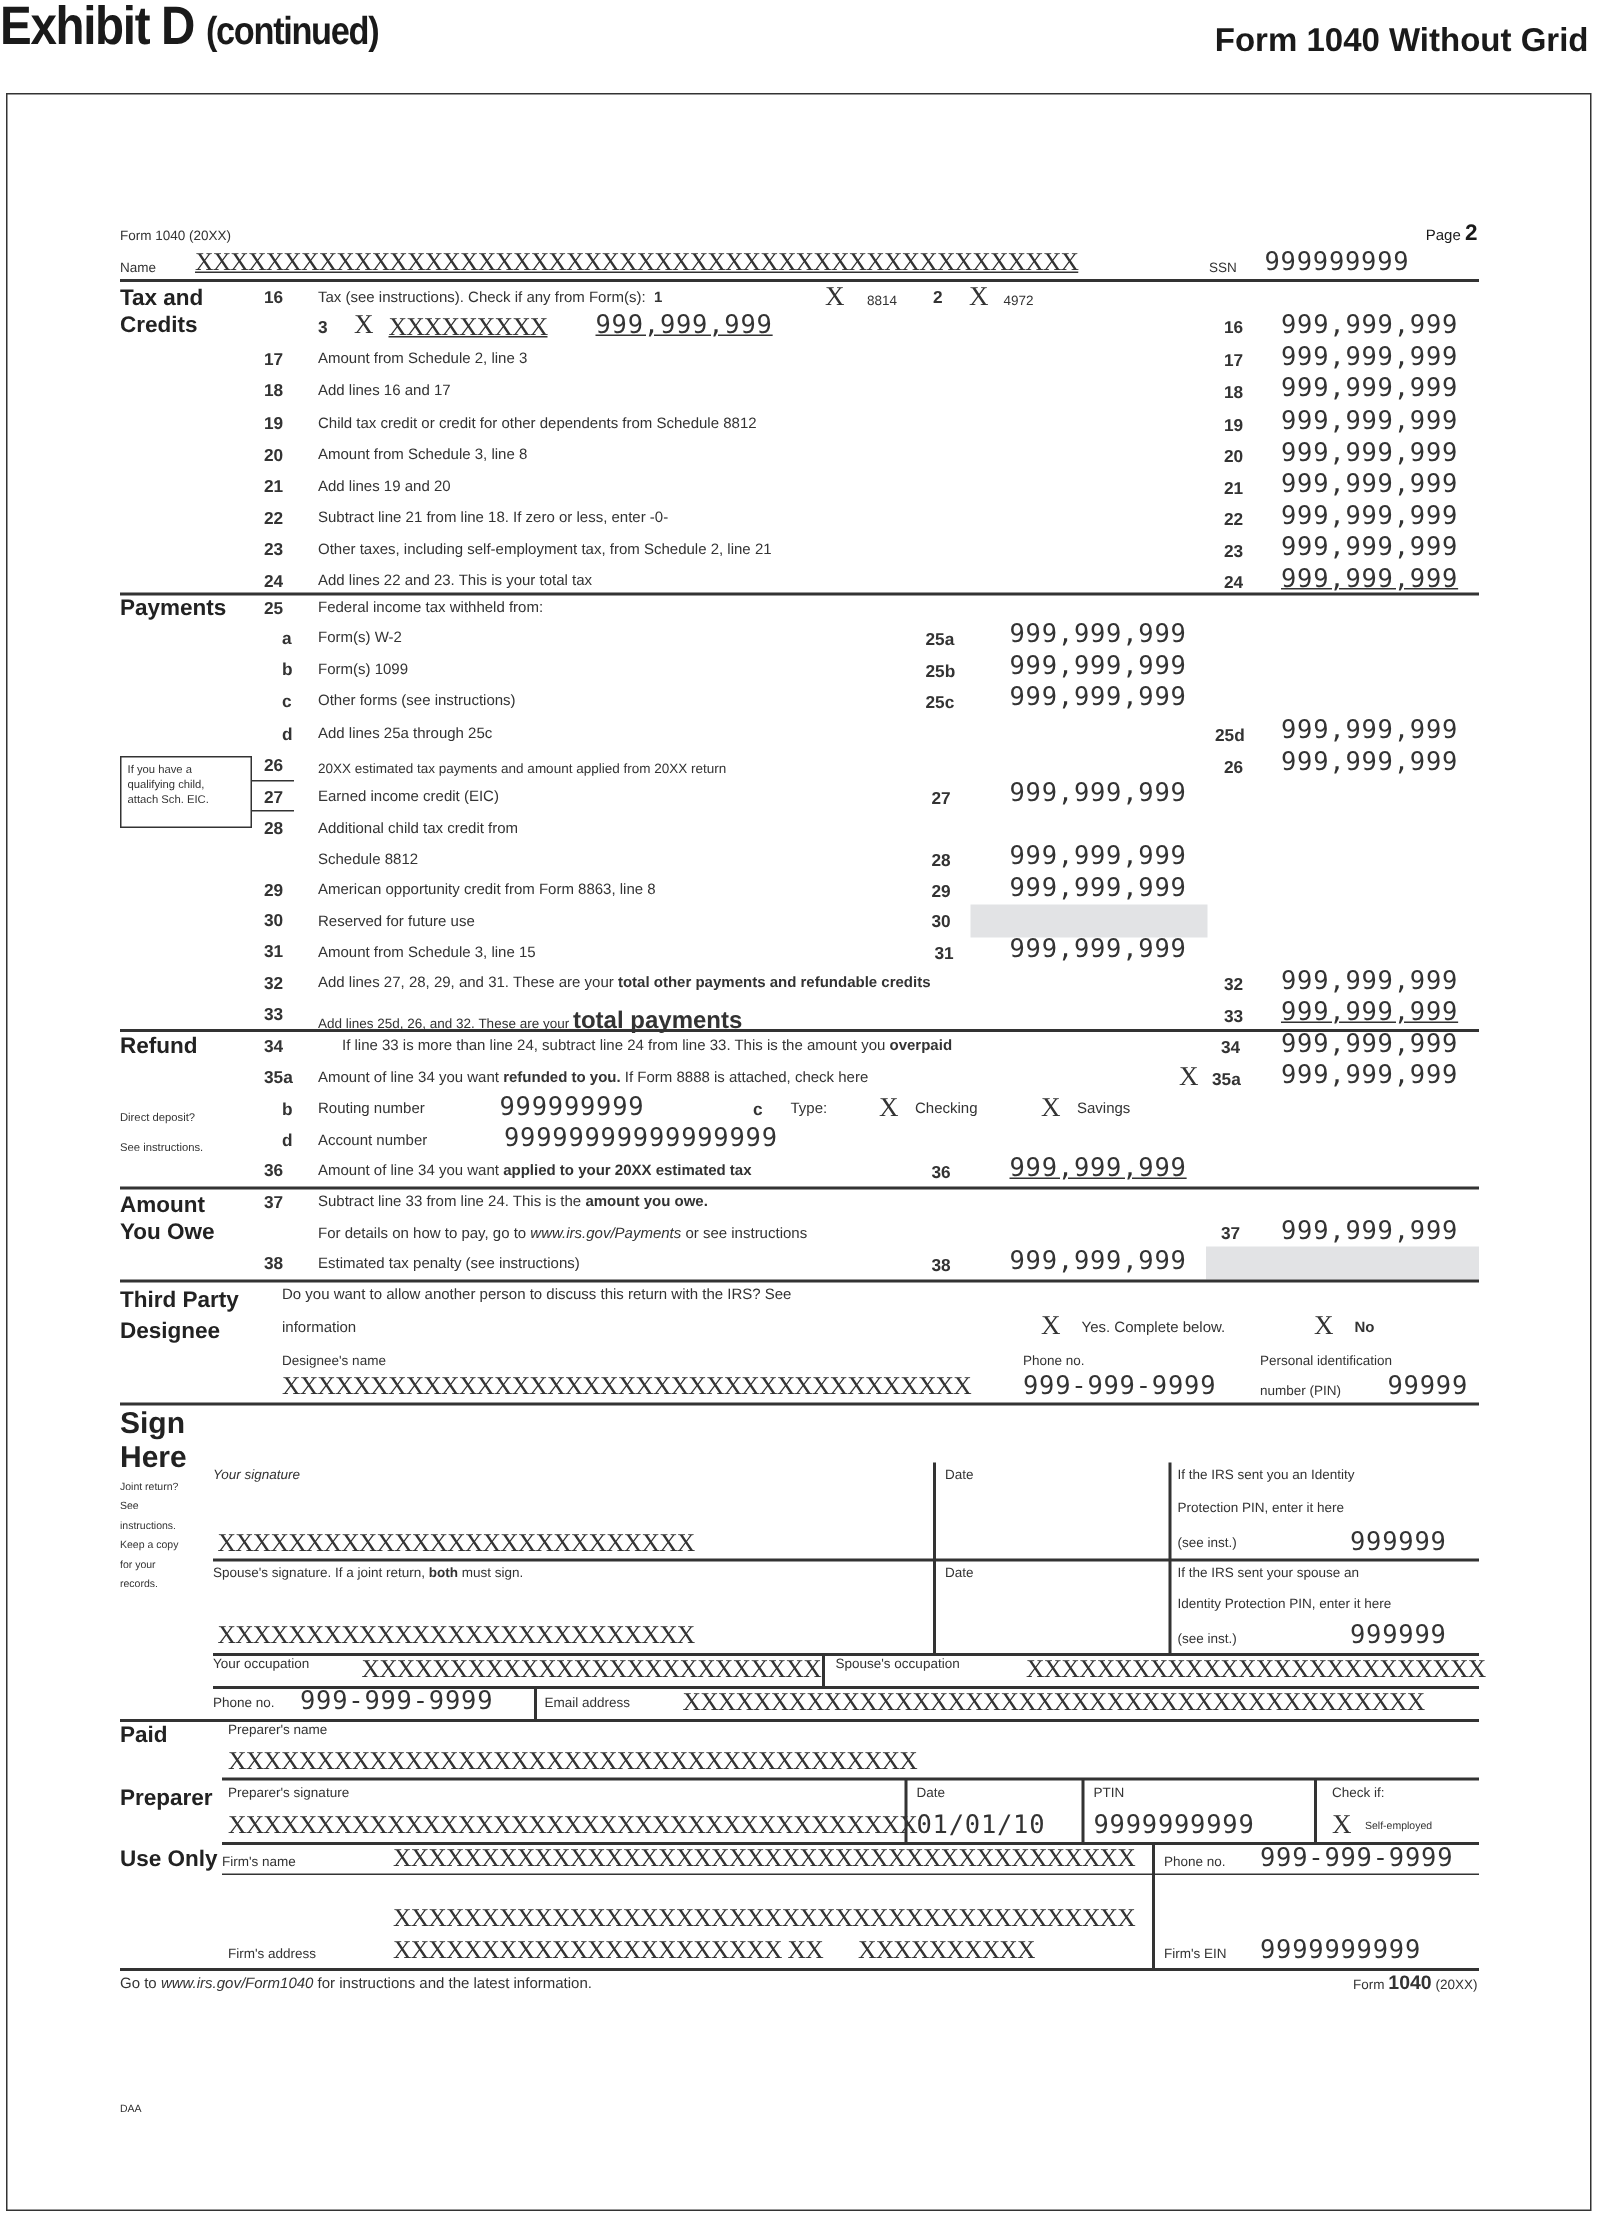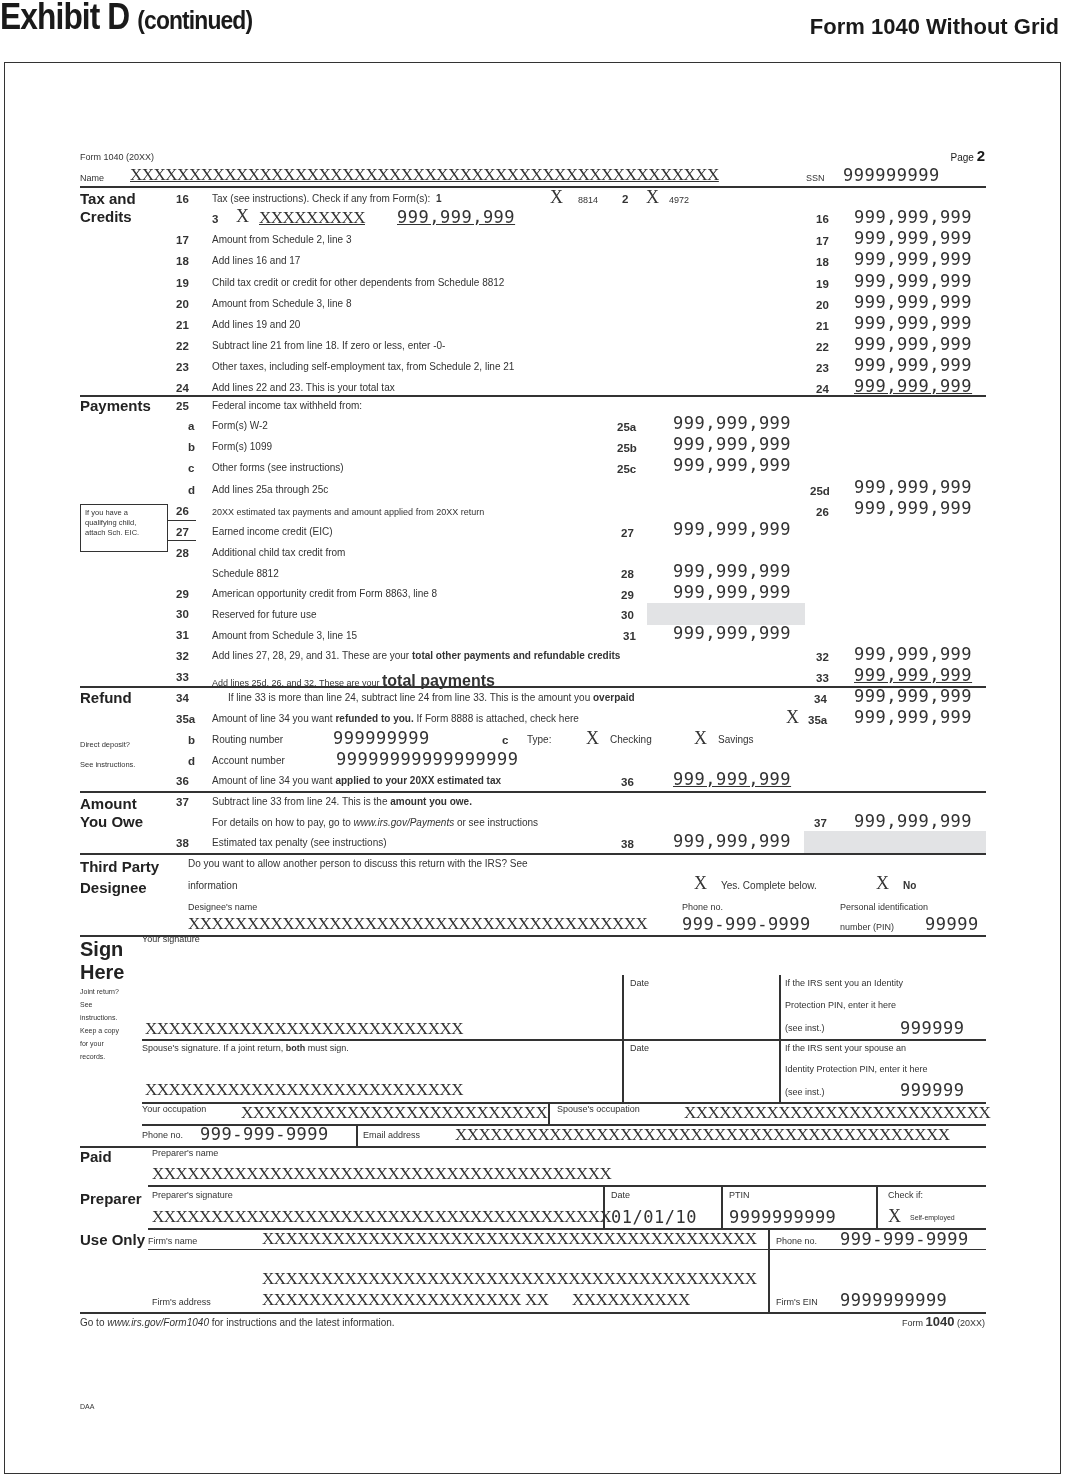--- a/index.html
+++ b/index.html
@@ -253,21 +253,21 @@
   <div>Joint return?</div>
     <div>See</div>
     <div>instructions.</div>
     <div>Keep a copy</div>
     <div>for your</div>
     <div>records.</div>
 </div>
 <div class="abs" style="left:142px;top:942px;font-size:9px;color:#333;line-height:16px;">
   </div>
 
-<div class="abs tiny" style="left:142px;top:934px;">Your signature</div>
+<div class="abs tiny" style="left:142px;top:978px;font-style:italic;">Your signature</div>
 <div class="abs xx" style="left:145px;top:1019px;">XXXXXXXXXXXXXXXXXXXXXXXXXXX</div>
 <div class="vl" style="left:622px;top:975px;height:128px;"></div>
 <div class="vl" style="left:779px;top:975px;height:128px;"></div>
 <div class="abs tiny" style="left:630px;top:978px;">Date</div>
 <div class="abs tiny" style="left:785px;top:978px;">If the IRS sent you an Identity</div>
 <div class="abs tiny" style="left:785px;top:1000px;">Protection PIN, enter it here</div>
 <div class="abs tiny" style="left:785px;top:1023px;">(see inst.)</div>
 <div class="abs val" style="left:900px;top:1018px;">999999</div>
 <div class="hl" style="left:142px;top:1039px;width:844px;"></div>
 

